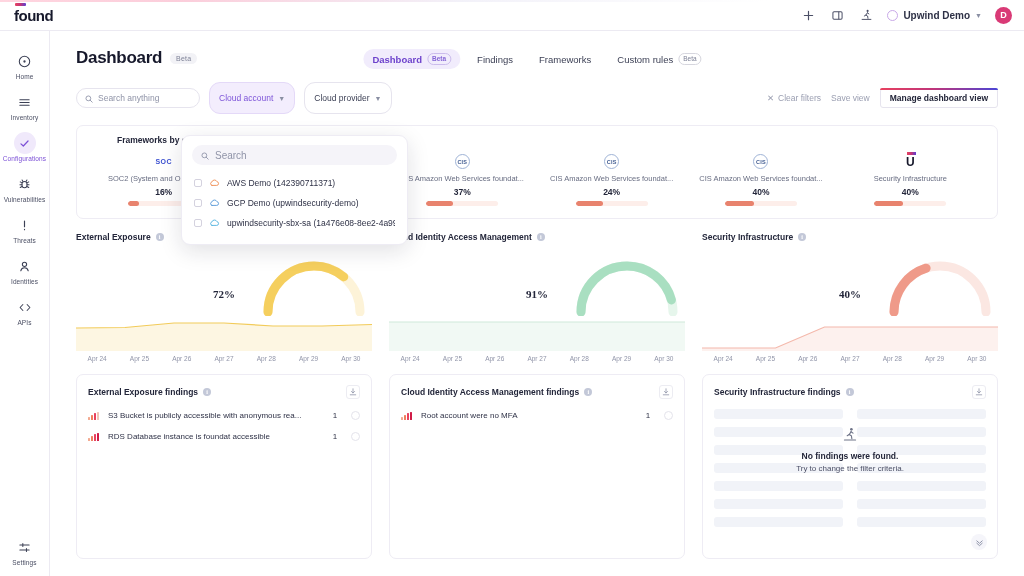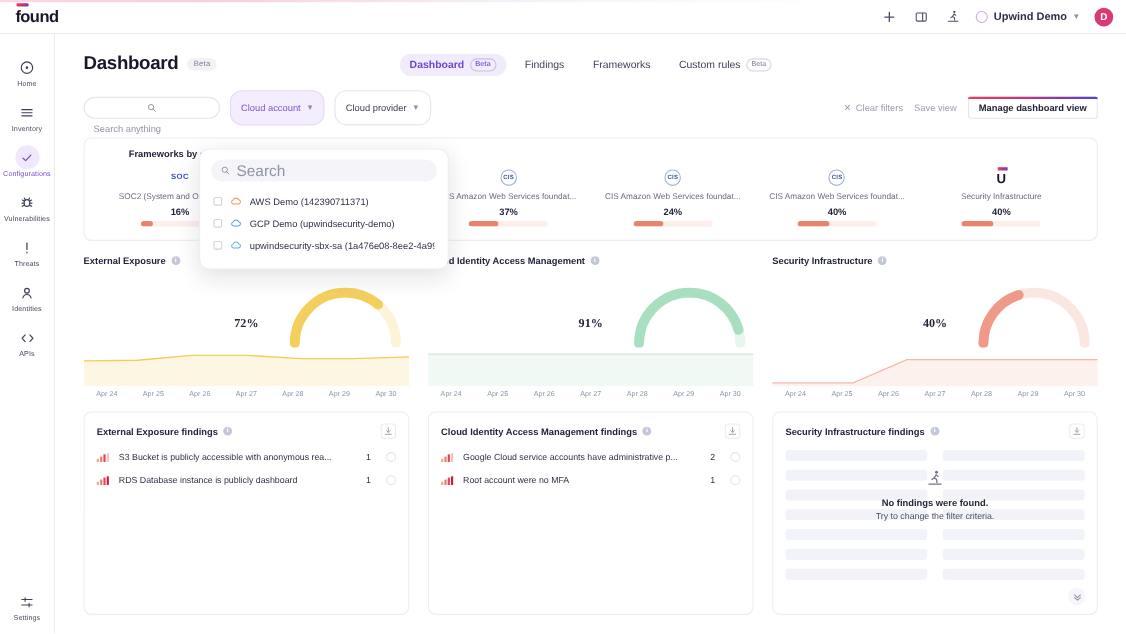--- a/index.html
+++ b/index.html
@@ -96,21 +96,21 @@
     font-size:6.5px; border:1px solid #cfc5e6; color:#8a7bb8; border-radius:6px;
     padding:1px 4px; line-height:1.3;
   }
   .tab.active .tab-beta { border-color:#cbbcec; color:#8565d6; }
   .tab:not(.active) .tab-beta { border-color:#d6d6de; color:#7d8196; }
 
   
   .filter-row { display:flex; align-items:center; margin-top: 14px; gap: 9px; position:relative; }
   .search-box {
     width: 124px; height: 20px; border:1px solid #e6e4ee; border-radius:11px;
-    display:flex; align-items:center; gap:5px; padding: 0 8px; background:#fff;flex-direction:column;
+    display:flex; align-items:center; gap:5px; padding: 0 8px; background:#fff;
   }
   .search-box input {
     border:0; outline:0; font-size:8.5px; color:#3b3f54; width:100%;
     font-family:"Liberation Sans", sans-serif; background:transparent;
   }
   .search-box input::placeholder { color:#9094a8; }
   .chip {
     height:32px; border-radius:11px; padding: 0 9px; font-size:8.5px;
     display:flex; align-items:center; gap:5px; cursor:pointer; white-space:nowrap;
   }
@@ -162,21 +162,21 @@
     position:absolute; left: 131px; top: 104px; width: 227px;
     background:#fff; border:1px solid #eeecf4; border-radius:9px;
     box-shadow: 0 6px 22px rgba(25,24,50,.13);
     padding: 9px 10px 11px; z-index: 40;
   }
   .dd-search {
     height:20px; background:#f5f4f9; border-radius:11px; display:flex;
     align-items:center; gap:6px; padding: 0 9px; margin-bottom: 8px;
   }
   .dd-search input {
-    border:0; outline:0; background:transparent; font-size:14px; color:#3b3f54;
+    border:0; outline:0; background:transparent; font-size:10px; color:#3b3f54;
     width:100%; font-family:"Liberation Sans", sans-serif;
   }
   .dd-search input::placeholder { color:#9094a8; }
   .dd-item { display:flex; align-items:center; gap:7px; padding: 5px 2px; cursor:pointer; }
   .dd-check { width:8px; height:8px; border:1px solid #d4d2df; border-radius:2px; flex:0 0 8px; }
   .dd-label {
     font-size:8.5px; color:#2e3146; white-space:nowrap; overflow:hidden; text-overflow:clip;
   }
   .cloud-ico { width:11px; height:9px; flex:0 0 11px; display:flex; align-items:center; }
 
@@ -609,48 +609,37 @@
             <span class="find-more"></span>
           </div>
 
           <div class="find-row">
             <span class="sev">
               <i style="height:3px;background:#f3a98f"></i>
                 <i style="height:5px;background:#ef7f5e"></i>
                 <i style="height:7px;background:#e8415f"></i>
                 <i style="height:8px;background:#d01b47"></i>
             </span>
-            <span class="find-text">RDS Database instance is publicly dashboard</span>
+            <span class="find-text">RDS Database instance is foundat accessible</span>
             <span class="find-count">1</span>
             <span class="find-more"></span>
           </div>
         </div>
 
         <div class="find-card">
           <div class="find-head">
             <span class="find-title">Cloud Identity Access Management findings</span>
             <span class="info-dot">i</span>
             <span class="dl-btn">
               <svg width="8" height="8" viewBox="0 0 10 10" fill="none" stroke="currentColor" stroke-width="1" stroke-linecap="round">
                   <path d="M5 1v5M3 4.3 5 6.3 7 4.3M1.6 8.5h6.8"></path>
                 </svg>
             </span>
           </div>
 
-          <div class="find-row">
-            <span class="sev">
-              <i style="height:3px;background:#f3a98f"></i>
-                <i style="height:5px;background:#ef7f5e"></i>
-                <i style="height:7px;background:#e8415f"></i>
-                <i style="height:8px;background:#f1c4b6"></i>
-            </span>
-            <span class="find-text">Google Cloud service accounts have administrative p...</span>
-            <span class="find-count">2</span>
-            <span class="find-more"></span>
-          </div>
 
           <div class="find-row">
             <span class="sev">
               <i style="height:3px;background:#f3a98f"></i>
                 <i style="height:5px;background:#ef7f5e"></i>
                 <i style="height:7px;background:#e8415f"></i>
                 <i style="height:8px;background:#d01b47"></i>
             </span>
             <span class="find-text">Root account were no MFA</span>
             <span class="find-count">1</span>

